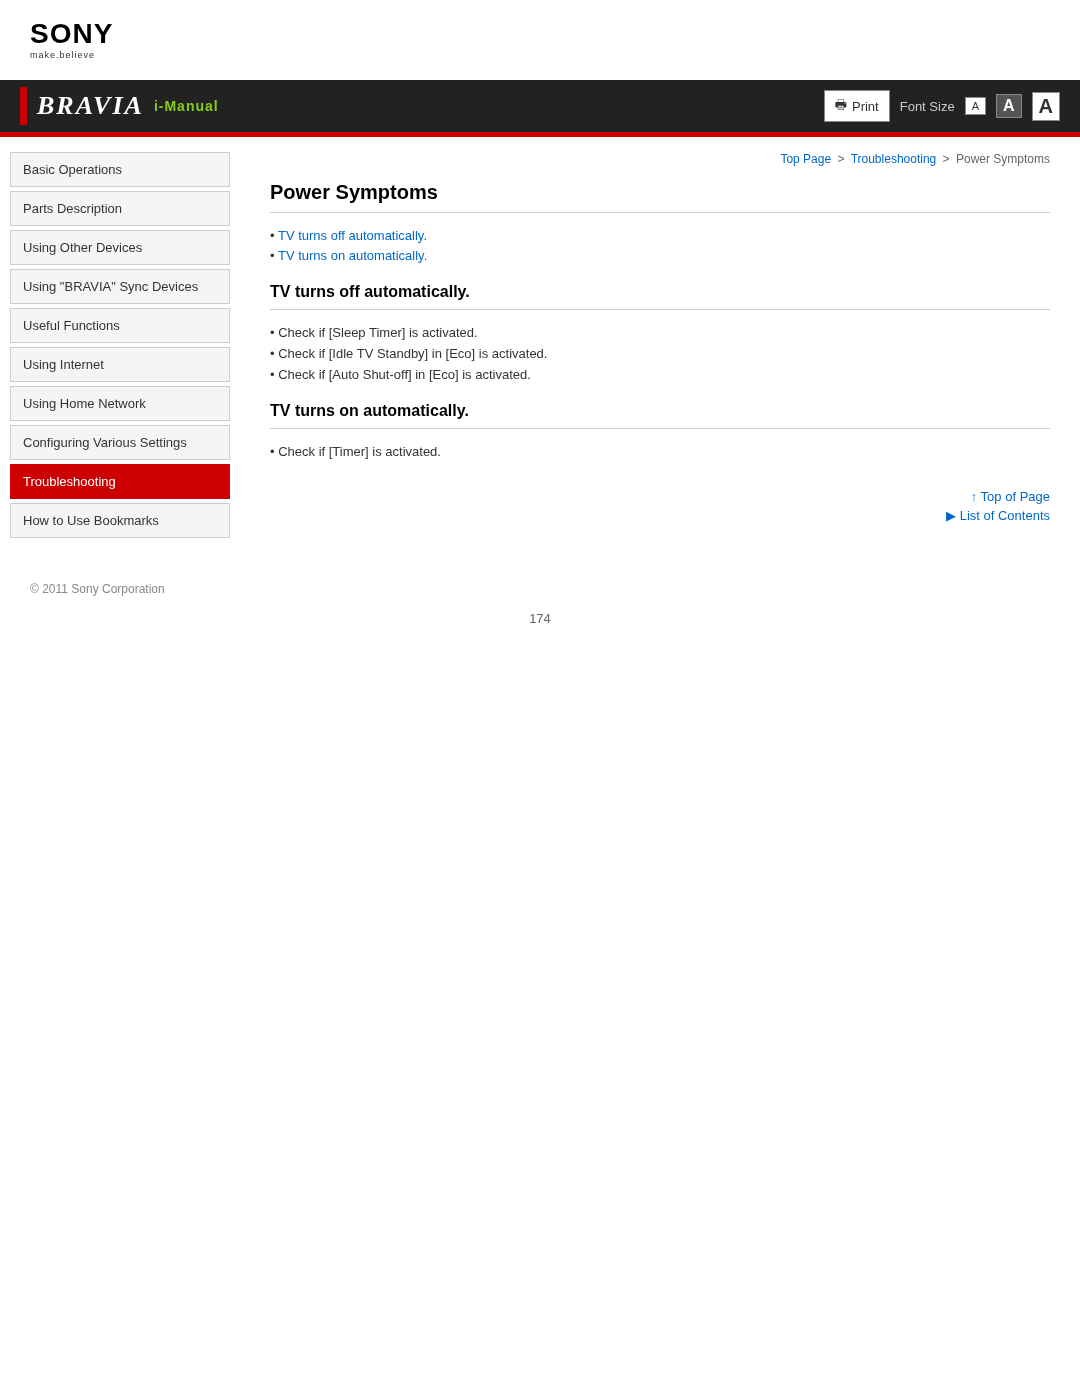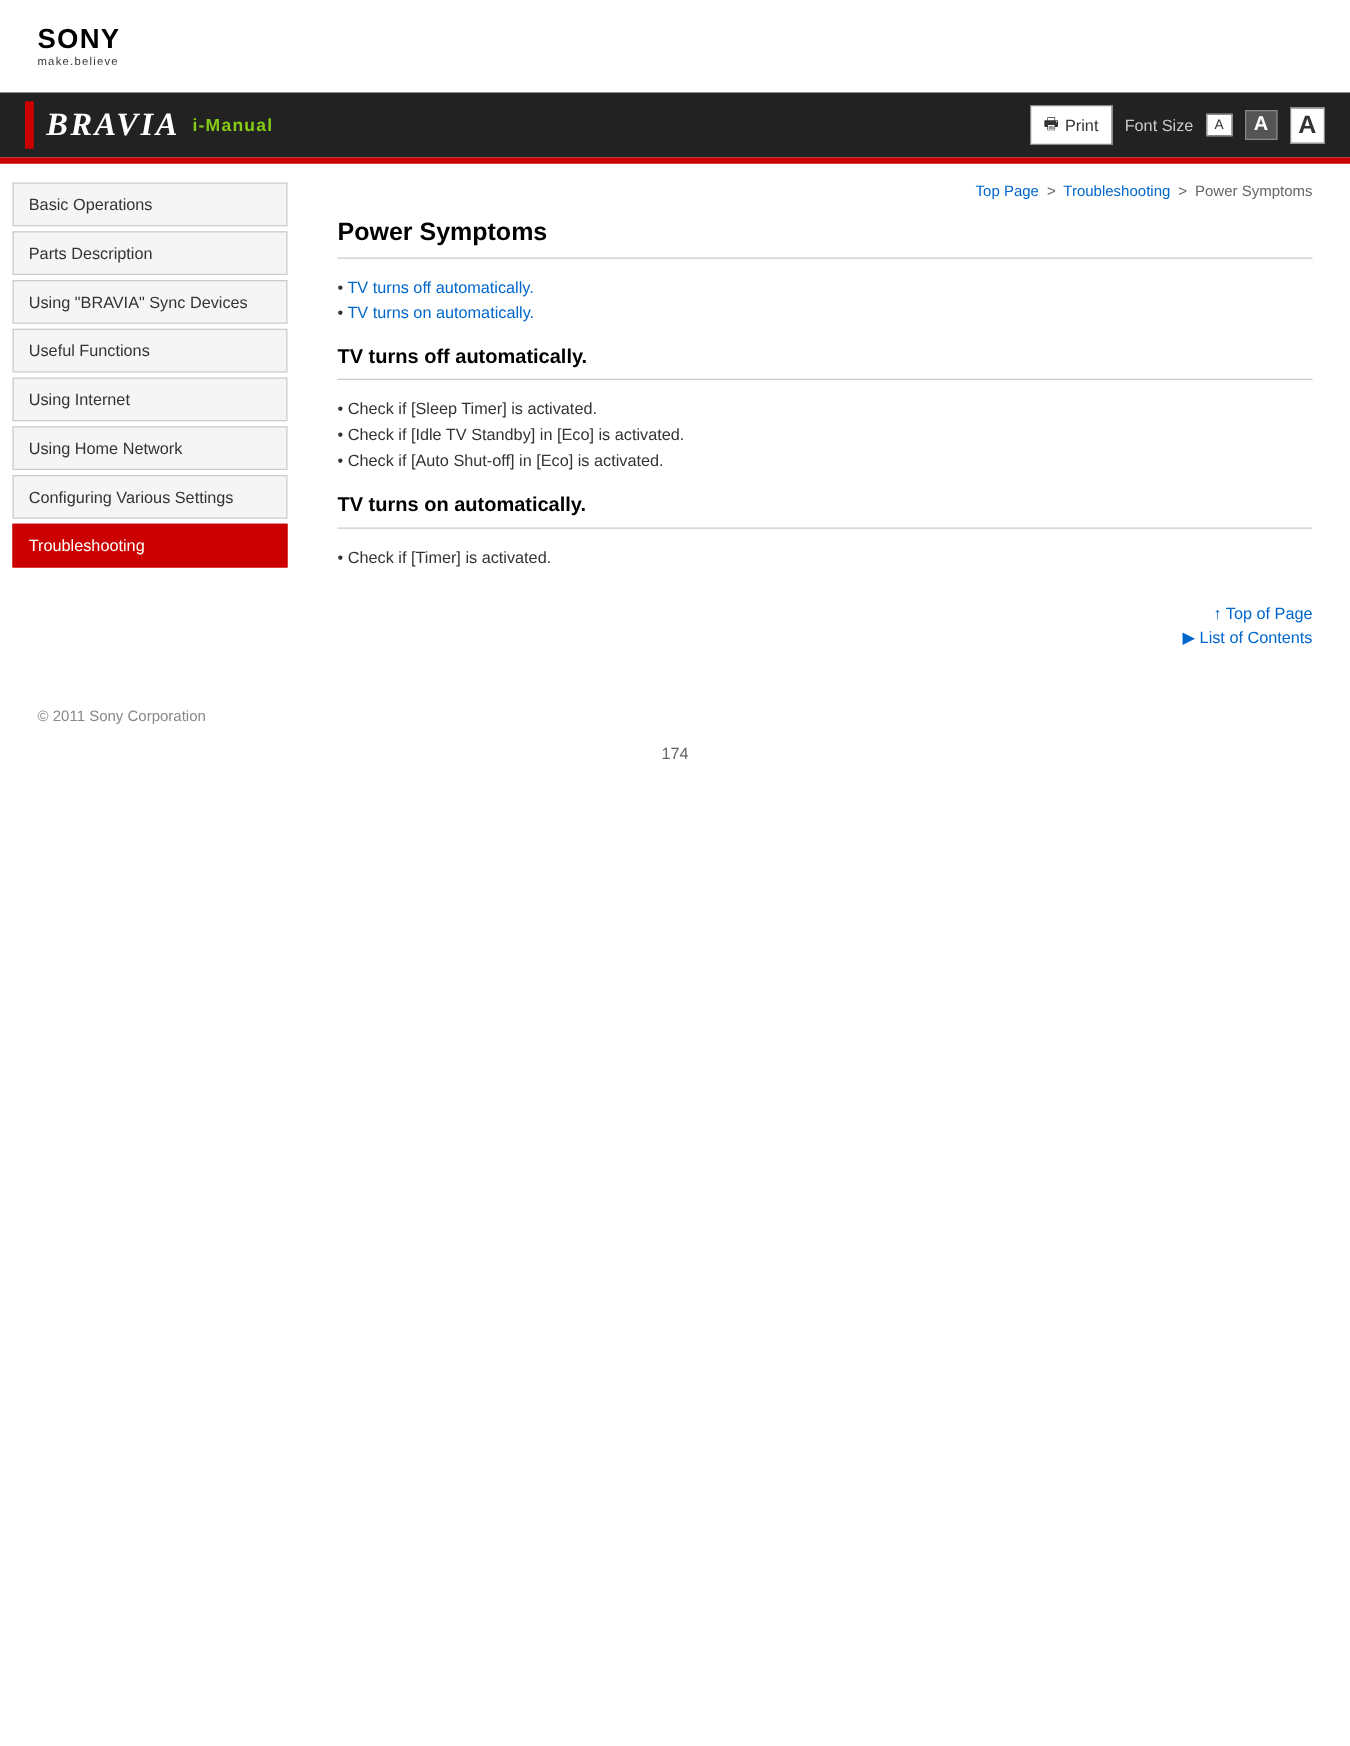--- a/index.html
+++ b/index.html
@@ -10,21 +10,21 @@
       background: #fff;
       width: 1080px;
       min-height: 1397px;
     }
 
     
     .sony-header {
       padding: 18px 30px 10px 30px;
     }
     .sony-logo-text {
-      font-size: 22px;
+      font-size: 28px;
       font-weight: 900;
       letter-spacing: 1px;
       color: #000;
       font-family: Arial, sans-serif;
     }
     .sony-tagline {
       font-size: 9px;
       color: #333;
       letter-spacing: 1px;
     }
@@ -266,26 +266,28 @@
   </div>
 </div>
 <div class="red-accent"></div>
 
 <div class="main-layout">
 
   <nav class="sidebar">
 
   <a href="#" class="sidebar-item">Basic Operations</a>
       <a href="#" class="sidebar-item">Parts Description</a>
+      <a href="#" class="sidebar-item">Using Other Devices</a>
       <a href="#" class="sidebar-item">Using "BRAVIA" Sync Devices</a>
       <a href="#" class="sidebar-item">Useful Functions</a>
       <a href="#" class="sidebar-item">Using Internet</a>
       <a href="#" class="sidebar-item">Using Home Network</a>
       <a href="#" class="sidebar-item">Configuring Various Settings</a>
       <a href="#" class="sidebar-item active">Troubleshooting</a>
+      <a href="#" class="sidebar-item">How to Use Bookmarks</a>
     </nav>
 
   <div class="content-area">
 
     <div class="breadcrumb">
       <a href="#">Top Page</a>
       <span class="sep">&gt;</span>
       <a href="#">Troubleshooting</a>
       <span class="sep">&gt;</span>
       <span>Power Symptoms</span>

